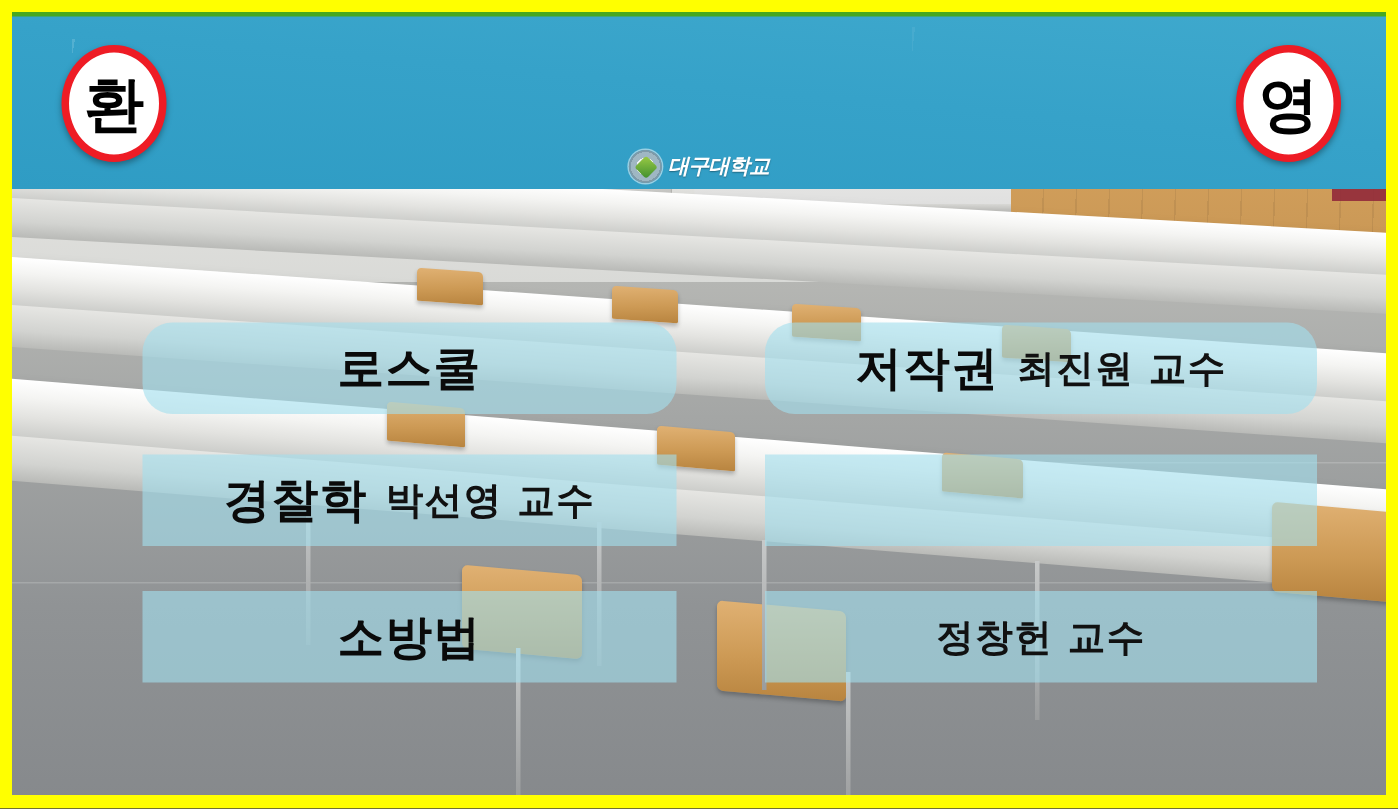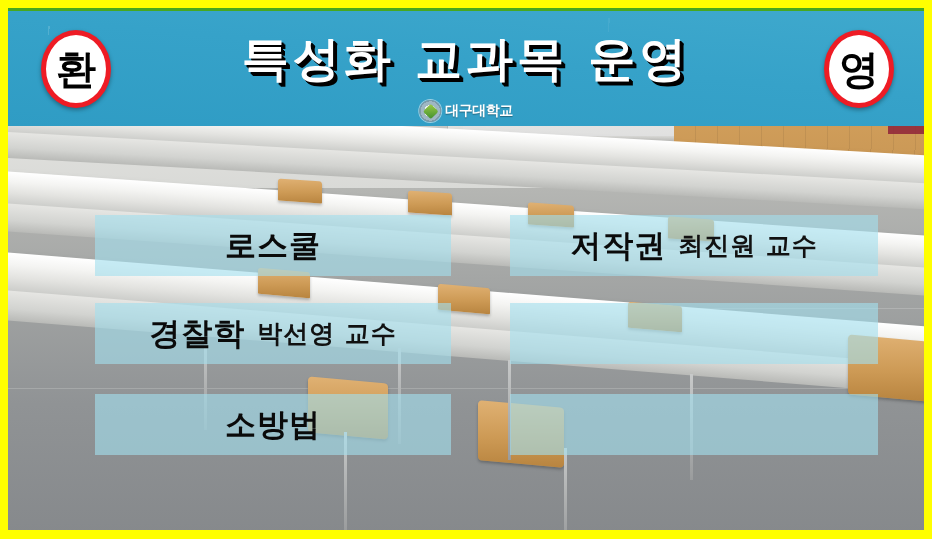--- a/index.html
+++ b/index.html
@@ -213,20 +213,21 @@
   
   .univ-logo {
     position: absolute;
     left: 50%;
     transform: translateX(-50%);
     top: 92px;
     display: flex;
     align-items: center;
     gap: 4px;
     z-index: 4;
+    font-style: italic;
   }
   .logo-mark {
     width: 22px; height: 22px;
     border-radius: 50%;
     background: radial-gradient(circle at 50% 50%, #f0f3f4 0 38%, #9fb7c3 38% 62%, #7f9aa8 62% 100%);
     display: flex; align-items: center; justify-content: center;
     box-shadow: 0 0 0 1px rgba(255,255,255,.5);
   }
   .logo-mark .gem {
     width: 11px; height: 11px;
@@ -269,21 +270,21 @@
   }
   .course-box .teacher {
     font-size: 25px;
     font-weight: bold;
     color: #111111;
     letter-spacing: 1px;
   }
 
   .col-left  { left: 87px;  width: 356px; }
   .col-right { left: 502px; width: 368px; }
-  .row-1 { top: 89px;  }
+  .row-1 { top: 89px; border-radius: 20px;  }
   .row-2 { top: 177px; }
   .row-3 { top: 268px; flex-direction: column; }
 </style>
 </head>
 <body>
 
 <div class="poster">
   <div class="poster-inner">
 
     <div class="photo">
@@ -345,21 +346,20 @@
       <div class="chair-leg" style="left:390px; top:340px; height:96px;"></div>
       <div class="chair-leg" style="left:500px; top:352px; height:100px;"></div>
       <div class="chair-leg" style="left:682px; top:366px; height:106px;"></div>
       <div class="chair-leg" style="left:336px; top:424px; height:100px;"></div>
       <div class="chair-leg" style="left:556px; top:440px; height:92px;"></div>
     </div>
 
     <div class="header"></div>
     <div class="hdr-green-line"></div>
 
-    <div class="poster-title">특성화 교과목 운영</div>
 
     <div class="badge left">환</div>
     <div class="badge right">영</div>
 
     <div class="univ-logo">
       <span class="logo-mark">
         <span class="gem"></span>
       </span>
       <span class="logo-text">대구대학교</span>
     </div>
@@ -381,18 +381,19 @@
       </div>
 
       <div class="course-box col-right row-2">
       </div>
 
       <div class="course-box col-left row-3">
         <span class="subject">소방법</span>
       </div>
 
       <div class="course-box col-right row-3">
+        <span class="teacher">정창헌 교수</span>
       </div>
 
     </div>
 
   </div>
 </div>
 
 </body></html>

